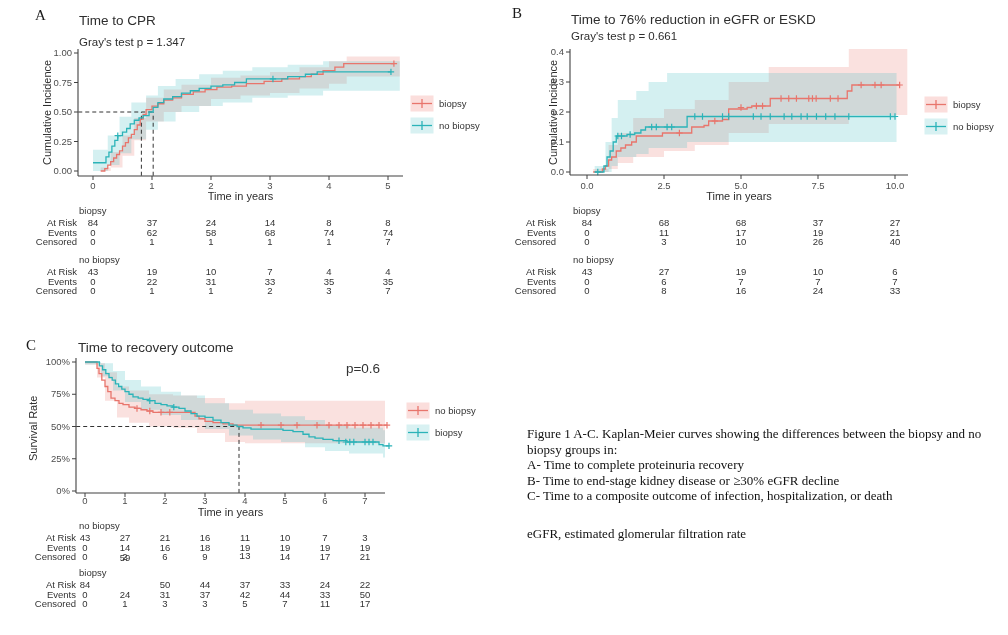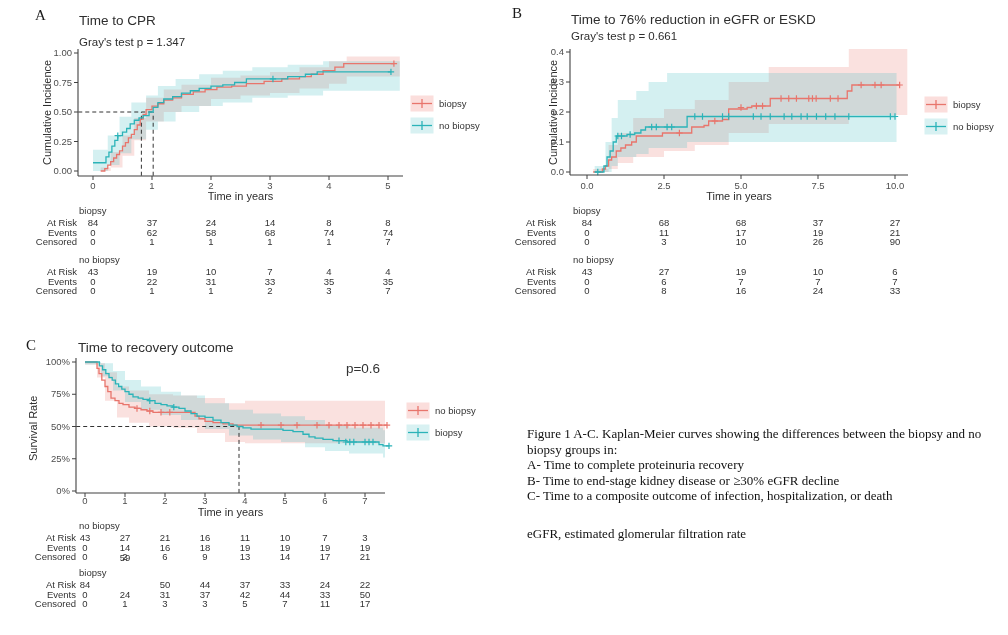--- a/index.html
+++ b/index.html
@@ -218,21 +218,21 @@
         <div class="risk-val" style="left: 565px; top: 226.5px;">0</div>
         <div class="risk-val" style="left: 642px; top: 226.5px;">11</div>
         <div class="risk-val" style="left: 719px; top: 226.5px;">17</div>
         <div class="risk-val" style="left: 796px; top: 226.5px;">19</div>
         <div class="risk-val" style="left: 873px; top: 226.5px;">21</div>
         <div class="risk-rowlabel" style="left: 466px; top: 236px;">Censored</div>
         <div class="risk-val" style="left: 565px; top: 236px;">0</div>
         <div class="risk-val" style="left: 642px; top: 236px;">3</div>
         <div class="risk-val" style="left: 719px; top: 236px;">10</div>
         <div class="risk-val" style="left: 796px; top: 236px;">26</div>
-        <div class="risk-val" style="left: 873px; top: 236px;">90</div>
+        <div class="risk-val" style="left: 873px; top: 236px;">40</div>
         <div class="risk-group" style="left: 573px; top: 254px;">no biopsy</div>
         <div class="risk-rowlabel" style="left: 466px; top: 266px;">At Risk</div>
         <div class="risk-val" style="left: 565px; top: 266px;">43</div>
         <div class="risk-val" style="left: 642px; top: 266px;">27</div>
         <div class="risk-val" style="left: 719px; top: 266px;">19</div>
         <div class="risk-val" style="left: 796px; top: 266px;">10</div>
         <div class="risk-val" style="left: 873px; top: 266px;">6</div>
         <div class="risk-rowlabel" style="left: 466px; top: 275.5px;">Events</div>
         <div class="risk-val" style="left: 565px; top: 275.5px;">0</div>
         <div class="risk-val" style="left: 642px; top: 275.5px;">6</div>
@@ -335,21 +335,21 @@
         <div class="risk-val" style="left: 183px; top: 541.5px;">18</div>
         <div class="risk-val" style="left: 223px; top: 541.5px;">19</div>
         <div class="risk-val" style="left: 263px; top: 541.5px;">19</div>
         <div class="risk-val" style="left: 303px; top: 541.5px;">19</div>
         <div class="risk-val" style="left: 343px; top: 541.5px;">19</div>
         <div class="risk-rowlabel" style="left: -14px; top: 551px;">Censored</div>
         <div class="risk-val" style="left: 63px; top: 551px;">0</div>
         <div class="risk-val" style="left: 103px; top: 551px;">2</div>
         <div class="risk-val" style="left: 143px; top: 551px;">6</div>
         <div class="risk-val" style="left: 183px; top: 551px;">9</div>
-        <div class="risk-val" style="left: 223px; top: 551px;">13</div>
+        <div class="risk-val" style="left: 223px; top: 551px; font-family: Liberation Mono, monospace;">13</div>
         <div class="risk-val" style="left: 263px; top: 551px;">14</div>
         <div class="risk-val" style="left: 303px; top: 551px;">17</div>
         <div class="risk-val" style="left: 343px; top: 551px;">21</div>
         <div class="risk-group" style="left: 79px; top: 567px;">biopsy</div>
         <div class="risk-rowlabel" style="left: -14px; top: 579px;">At Risk</div>
         <div class="risk-val" style="left: 63px; top: 579px;">84</div>
         <div class="risk-val" style="left: 103px; top: 552px;">59</div>
         <div class="risk-val" style="left: 143px; top: 579px;">50</div>
         <div class="risk-val" style="left: 183px; top: 579px;">44</div>
         <div class="risk-val" style="left: 223px; top: 579px;">37</div>

